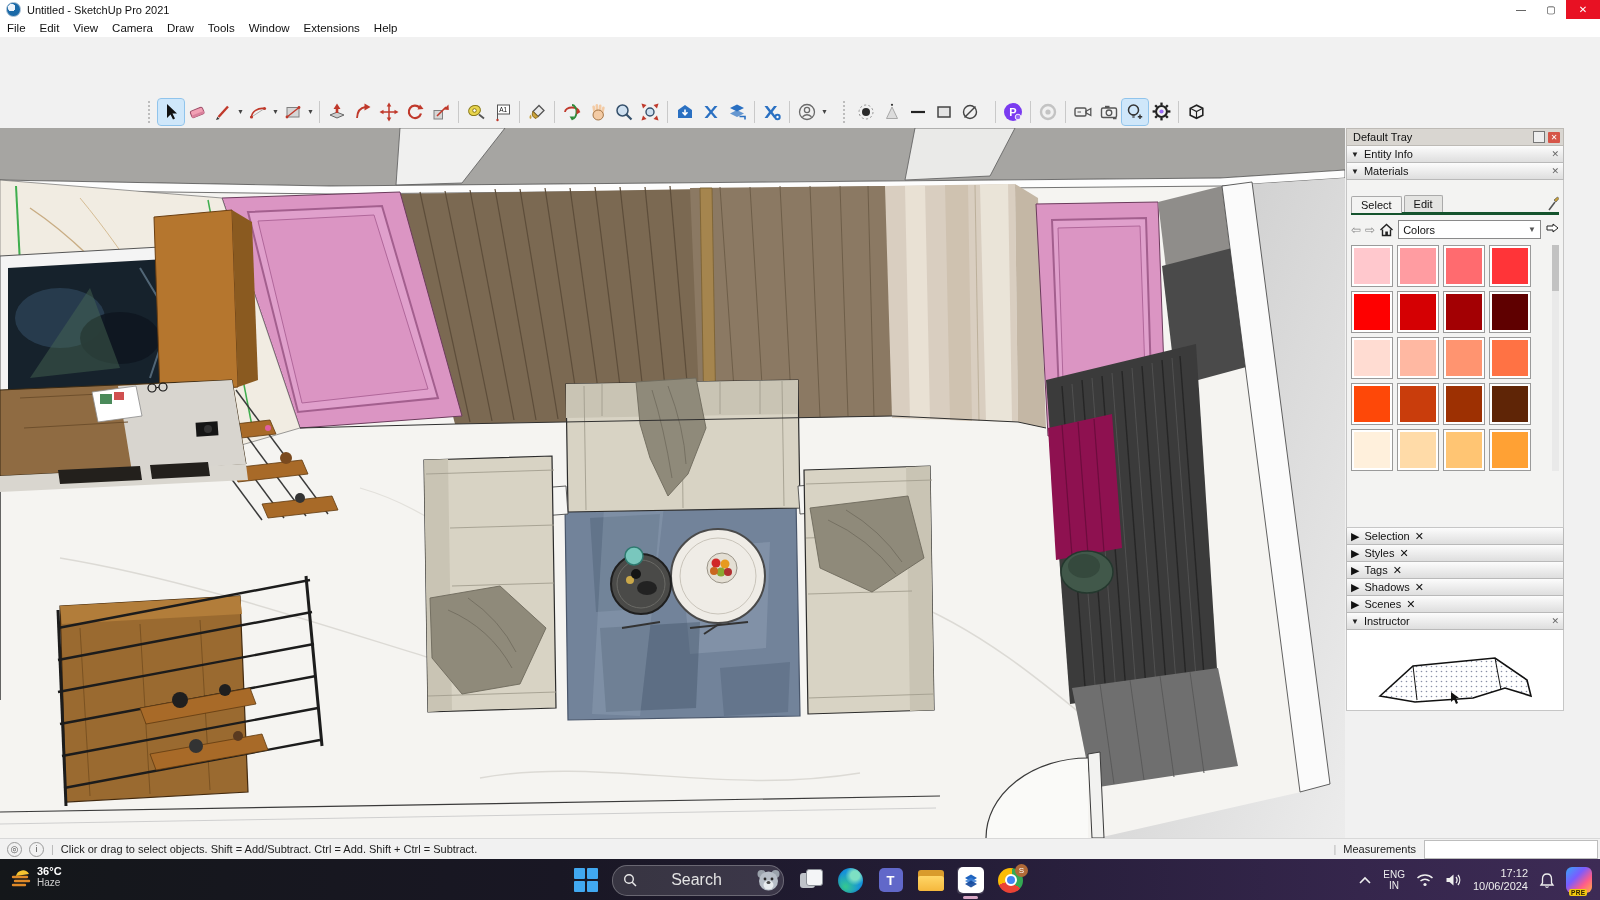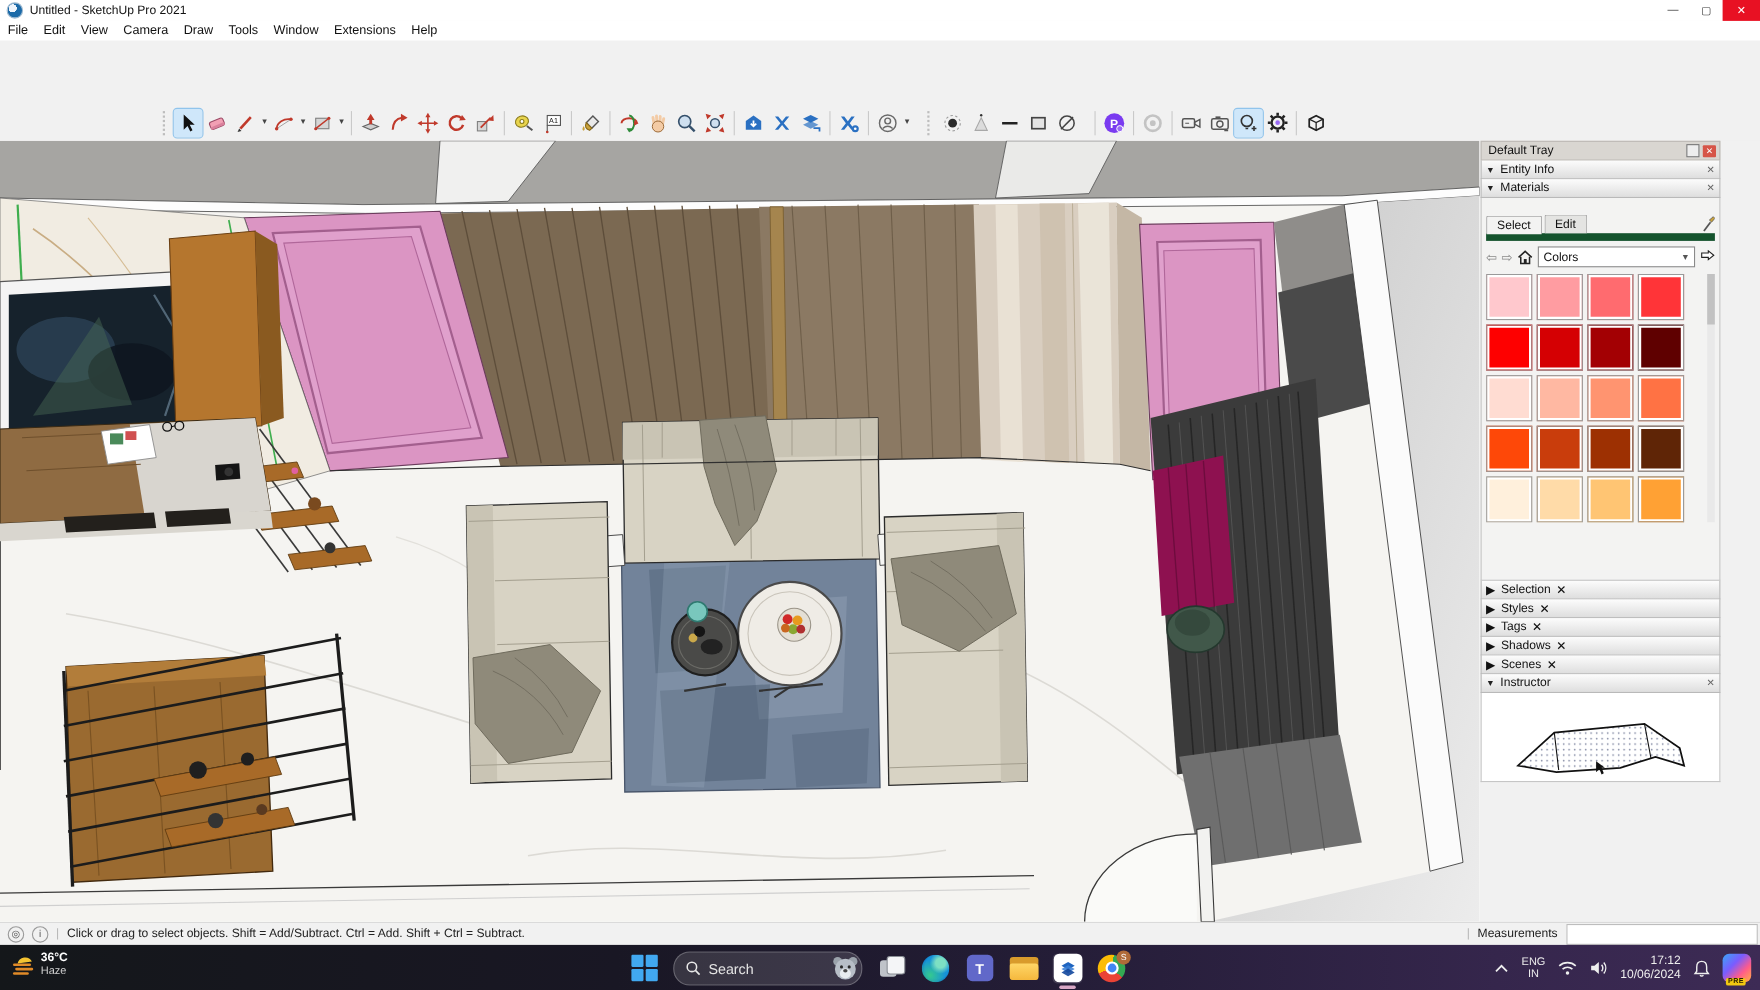--- a/index.html
+++ b/index.html
@@ -44,21 +44,21 @@
   .pbody{background:#f3f3f2;border:1px solid #c6c6c6;border-top:none;}
   .eibody{height:140px;padding:6px 6px;}
   .eibody b{font-size:11px;}
   .matbody{padding:5px 4px 0 4px;height:348px;box-sizing:border-box;position:relative;}
   .matrow1{display:flex;gap:6px;}
   .matswatch{width:44px;height:44px;border:1px solid #888;position:relative;}
   .matswatch:after{content:'';position:absolute;right:0;bottom:0;border-style:solid;border-width:0 0 9px 9px;border-color:transparent transparent #fff transparent;}
   .matname{flex:1;height:18px;border:1px solid #9a9a9a;background:#fff;font-size:11px;padding:1px 4px;color:#111;}
   .matcolicons{display:flex;flex-direction:column;align-items:center;gap:3px;width:20px;}
   .dragtri{width:0;height:0;border-style:solid;border-width:0 0 16px 16px;border-color:transparent transparent #b7c6d4 transparent;}
-  .mattabs{display:flex;align-items:flex-end;margin-top:8px;border-bottom:7px solid #14532d;height:19px;position:relative;}
+  .mattabs{display:flex;align-items:flex-end;margin-top:8px;border-bottom:3px solid #14532d;height:19px;position:relative;}
   .tab{padding:2px 9px;font-size:11px;border:1px solid #aaa;border-bottom:none;background:#e4e4e2;margin-right:2px;border-radius:2px 2px 0 0;}
   .tab.active{background:#f3f3f2;position:relative;top:1px;}
   .matnav{display:flex;align-items:center;gap:4px;margin-top:5px;}
   .navarrow{color:#8a8a8a;font-size:12px;}
   .dropbox{flex:1;height:17px;border:1px solid #8a8a8a;background:#fff;display:flex;align-items:center;padding:0 4px;font-size:11px;}
   .dropbox .caret{margin-left:auto;font-size:8px;color:#555;}
   .swgridwrap{position:relative;margin-top:6px;height:226px;overflow:hidden;}
   .swgrid{display:grid;grid-template-columns:repeat(4,42px);grid-auto-rows:42px;gap:4px;}
   .swatch{border:1px solid #9a9a9a;box-shadow:inset 0 0 0 2px #fff;}
   .swscroll{position:absolute;right:0;top:0;width:7px;height:226px;background:#e9e9e9;}
@@ -75,21 +75,21 @@
   
   .taskbar{height:42px;background:linear-gradient(90deg,#14171a 0%,#191724 35%,#241d37 60%,#35264c 85%,#3d2b55 100%);position:relative;color:#fff;}
   .weather{position:absolute;left:8px;top:4px;display:flex;align-items:center;gap:3px;}
   .wtxt .t1{font-size:11px;font-weight:bold;color:#fff;}
   .wtxt .t2{font-size:10px;color:#cfcfcf;}
   .centericons{position:absolute;left:572px;top:0;height:42px;display:flex;align-items:center;gap:13px;}
   .tkicon{width:27px;height:27px;display:flex;align-items:center;justify-content:center;position:relative;border-radius:4px;}
   .tkicon.active{background:rgba(255,255,255,0.14);}
   .tkicon.active:after{content:'';position:absolute;bottom:-5px;left:6px;width:15px;height:3px;border-radius:2px;background:#d9a8c6;}
   .searchpill{width:158px;height:29px;border-radius:15px;background:rgba(255,255,255,0.13);border:1px solid rgba(255,255,255,0.25);display:flex;align-items:center;padding:0 2px 0 10px;gap:7px;}
-  .searchpill .stxt{font-size:13px;color:#e3e3e3;flex:1;}
+  .searchpill .stxt{font-size:16px;color:#e3e3e3;flex:1;text-align:center;}
   .startwin{display:grid;grid-template-columns:11px 11px;grid-auto-rows:11px;gap:2px;}
   .startwin i{background:#41a8f0;border-radius:1px;}
   .chrome{width:25px;height:25px;border-radius:50%;background:conic-gradient(from 130deg,#ea4335 0 33.3%,#fbbc05 0 66.6%,#34a853 0 100%);position:relative;}
   .chrome:after{content:'';position:absolute;inset:6.5px;background:#4285f4;border:2.2px solid #fff;border-radius:50%;}
   .chromebadge{position:absolute;top:-4px;right:-5px;width:13px;height:13px;border-radius:50%;background:#b06a38;color:#fff;font-size:8px;line-height:13px;text-align:center;z-index:2;}
   .teams{width:24px;height:24px;border-radius:5px;background:#6168c9;color:#fff;font-size:13px;font-weight:bold;display:flex;align-items:center;justify-content:center;}
   .sku{width:26px;height:26px;border-radius:5px;background:#fff;display:flex;align-items:center;justify-content:center;}
   .copilot{width:26px;height:26px;border-radius:6px;background:linear-gradient(135deg,#38a7f5 0%,#7a5cff 38%,#ff5c8a 68%,#ffb340 100%);position:relative;}
   .copilot .pre{position:absolute;bottom:-3px;left:3px;background:#f2c811;color:#2b2100;font-size:6.5px;font-weight:bold;padding:0 2px;border-radius:2px;letter-spacing:.3px;}
   .trayright{position:absolute;right:8px;top:0;height:42px;display:flex;align-items:center;gap:11px;}

